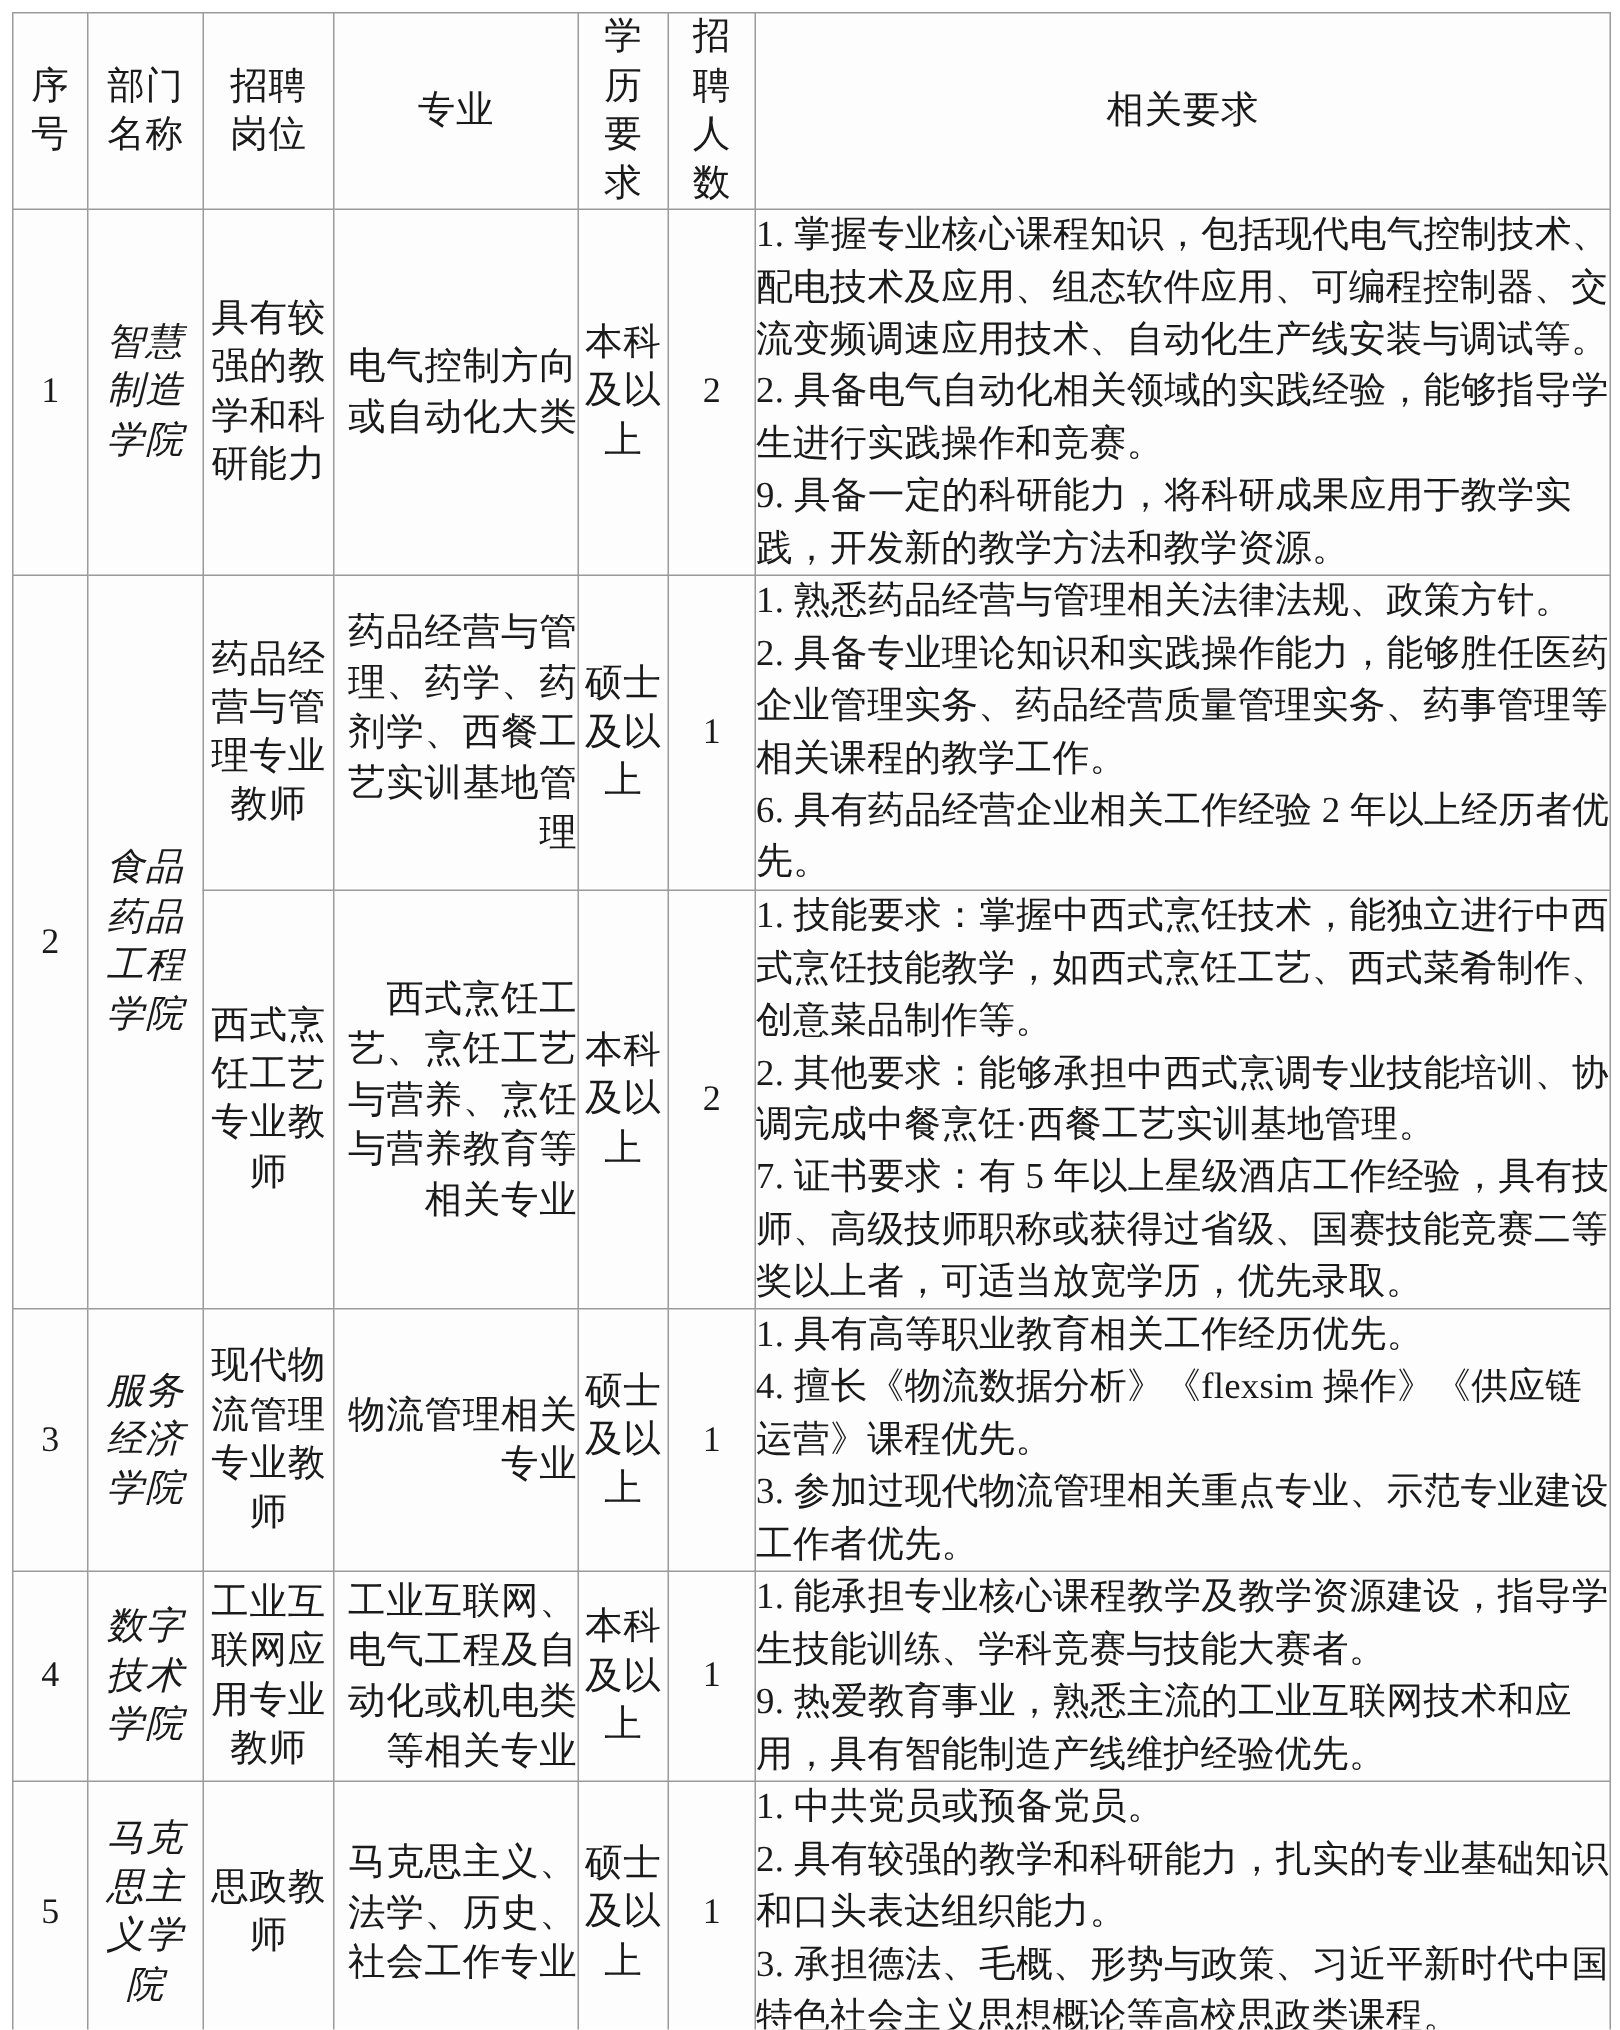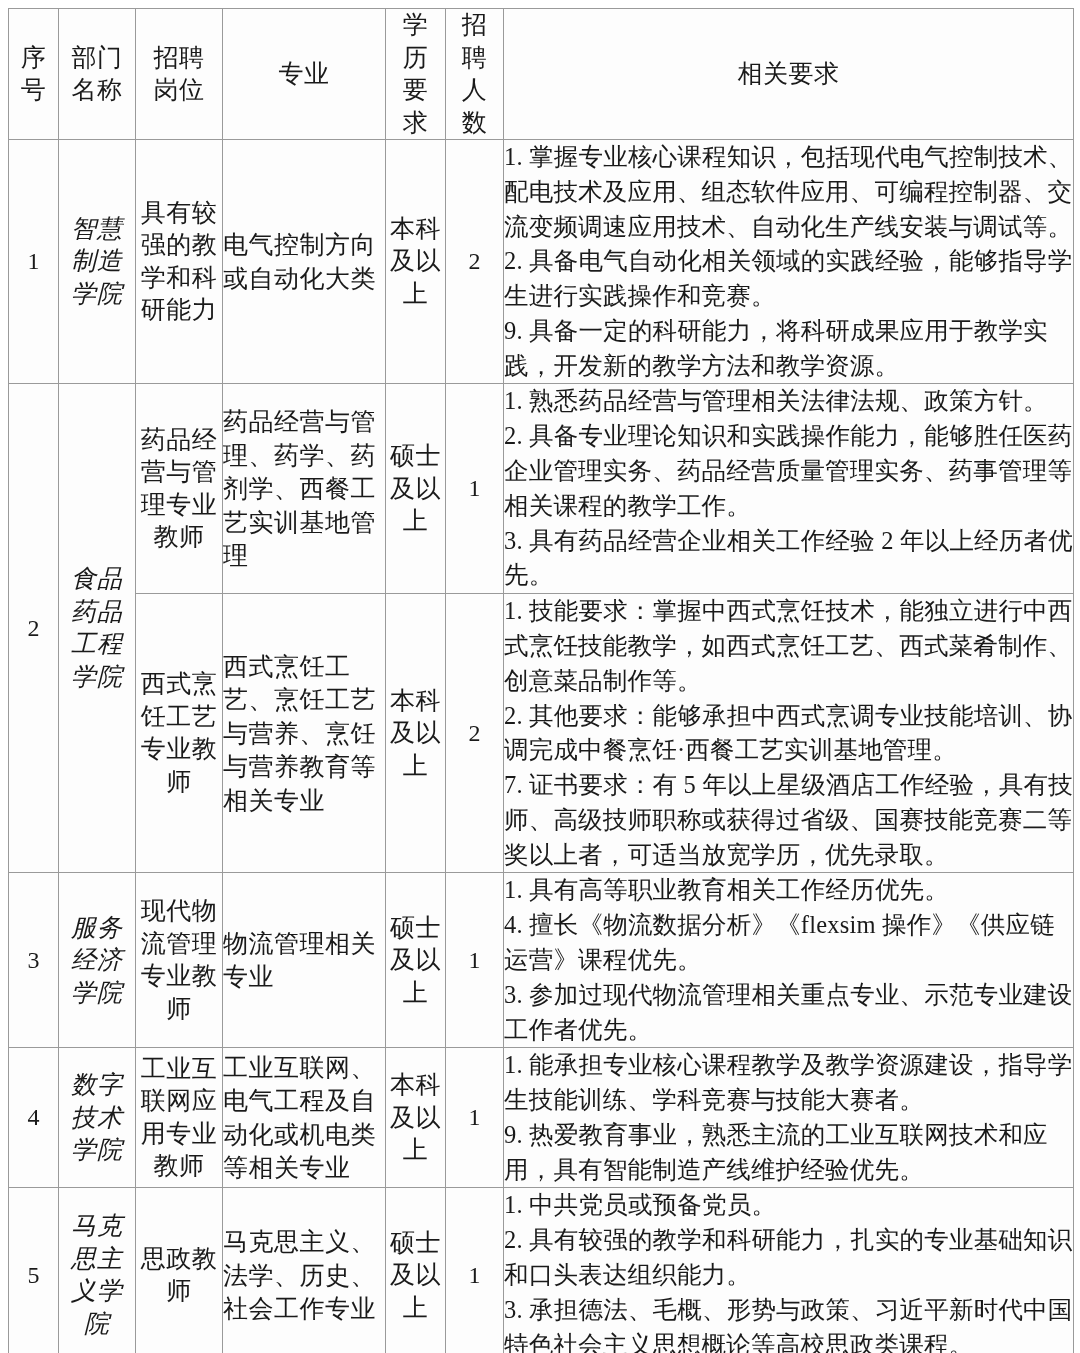--- a/index.html
+++ b/index.html
@@ -79,21 +79,21 @@
     text-align: center;
     font-size: 25px;
     line-height: 1.30;
     padding: 6px 3px;
     word-break: break-all;
   }
   .cell-dept { font-weight: 600; letter-spacing: 1px; font-style: italic; }
   .cell-post { letter-spacing: 0.5px; }
   .cell-edu  { letter-spacing: 0.5px; }
   .cell-major {
-    text-align: left;
+    text-align: right;
     font-size: 25px;
     line-height: 1.34;
     padding: 8px 8px;
     word-break: break-all;
     letter-spacing: 0.5px;
   }
   .cell-req {
     text-align: left;
     font-size: 24.5px;
     line-height: 1.42;
@@ -171,21 +171,21 @@
       <tr>
         <td class="cell-seq" rowspan="2">2</td>
         <td class="cell-dept" rowspan="2">食品药品工程学院</td>
         <td class="cell-post">药品经营与管理专业教师</td>
         <td class="cell-major">药品经营与管理、药学、药剂学、西餐工艺实训基地管理</td>
         <td class="cell-edu">硕士及以上</td>
         <td class="cell-count">1</td>
         <td class="cell-req">
           <span class="line">1. 熟悉药品经营与管理相关法律法规、政策方针。</span>
           <span class="line">2. 具备专业理论知识和实践操作能力，能够胜任医药企业管理实务、药品经营质量管理实务、药事管理等相关课程的教学工作。</span>
-          <span class="line">3. 具有药品经营企业相关工作经验 2 年以上经历者优先。</span>
+          <span class="line">6. 具有药品经营企业相关工作经验 2 年以上经历者优先。</span>
         </td>
       </tr>
 
       <tr>
         <td class="cell-post">西式烹饪工艺专业教师</td>
         <td class="cell-major">西式烹饪工艺、烹饪工艺与营养、烹饪与营养教育等相关专业</td>
         <td class="cell-edu">本科及以上</td>
         <td class="cell-count">2</td>
         <td class="cell-req">
           <span class="line">1. 技能要求：掌握中西式烹饪技术，能独立进行中西式烹饪技能教学，如西式烹饪工艺、西式菜肴制作、创意菜品制作等。</span>

